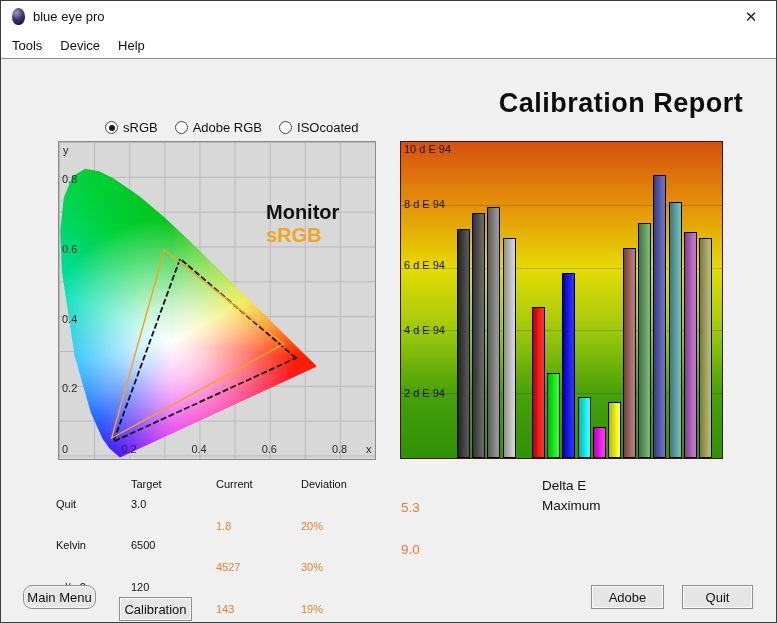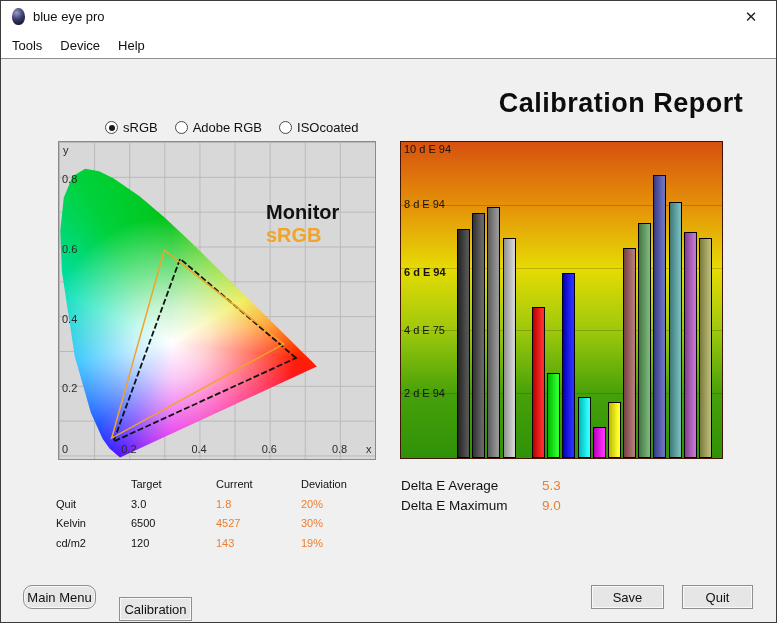--- a/index.html
+++ b/index.html
@@ -47,21 +47,21 @@
   .bar-chart{position:absolute;left:399px;top:82px;width:321px;height:316px;border:1px solid #401505;
     background:linear-gradient(to top, #2f9208 0%, #46a009 20%, #9cc80c 40%, #e6db03 60%, #e59109 80%, #d6510f 100%);}
   .bar-grid{position:absolute;left:0;width:100%;height:1px;background:rgba(60,25,0,0.22);}
   .bar-label{position:absolute;left:3px;font-size:11px;color:#141414;white-space:nowrap;}
   .bar{position:absolute;bottom:0;width:13px;border:1px solid #000;box-sizing:border-box;
     background-image:linear-gradient(to right, rgba(0,0,0,0.28), rgba(255,255,255,0.18) 85%);}
 
   
   .cal-table{position:absolute;left:55px;top:416px;display:grid;grid-template-columns:75px 85px 85px 92px;line-height:19.5px;font-size:11px;color:#111;}
   .ct-header{color:#111;}
-  .orange{color:#ed7d31;}
+  .orange{color:#ed7d31;margin-top:22px;}
   .delta-block{position:absolute;left:400px;top:417px;display:grid;grid-template-columns:141px 70px;line-height:19.5px;font-size:13.5px;color:#111;}
 
   
   .btn{position:absolute;height:24px;background:#e6e6e6;border:1px solid #8f8f8f;box-shadow:0 0 0 1px #f8f8f8 inset;
     font-size:13px;color:#111;display:flex;align-items:center;justify-content:center;box-sizing:border-box;}
   .btn-mainmenu{left:22px;top:526px;width:73px;border-radius:9px;}
   .btn-calibration{left:118px;top:526px;width:73px;margin-top:12px;}
   .btn-save{left:590px;top:526px;width:73px;}
   .btn-quit{left:681px;top:526px;width:71px;}
 </style>
@@ -121,23 +121,23 @@
         <span class="cie-tick" style="left: 3px; top: 100.989px;">0.6</span>
         <span class="cie-tick" style="left: 3px; top: 31.3187px;">0.8</span>
         <span class="cie-tick" style="left: 4px; top: 2px;">y</span>
         <span class="cie-tick" style="left: 307px; top: 301px;">x</span>
       </div>
 
     <div class="bar-chart" id="bar-chart">
         <div class="bar-grid" style="top: 251.2px;"></div>
         <div class="bar-label" style="top: 244.7px;">2 d E 94</div>
         <div class="bar-grid" style="top: 188.4px;"></div>
-        <div class="bar-label" style="top: 181.9px;">4 d E 75</div>
+        <div class="bar-label" style="top: 181.9px;">4 d E 94</div>
         <div class="bar-grid" style="top: 125.6px;"></div>
-        <div class="bar-label" style="top: 124px; font-weight: bold;">6 d E 94</div>
+        <div class="bar-label" style="top: 117px;">6 d E 94</div>
         <div class="bar-grid" style="top: 62.8px;"></div>
         <div class="bar-label" style="top: 56.3px;">8 d E 94</div>
         <div class="bar-label" style="top: 1px;">10 d E 94</div>
         <div class="bar" style="left: 56px; width: 13px; height: 229.2px; background-color: rgb(48, 48, 48);"></div>
         <div class="bar" style="left: 71.2px; width: 13px; height: 244.9px; background-color: rgb(69, 69, 69);"></div>
         <div class="bar" style="left: 86.4px; width: 13px; height: 251.2px; background-color: rgb(127, 127, 127);"></div>
         <div class="bar" style="left: 101.6px; width: 13px; height: 219.8px; background-color: rgb(200, 200, 200);"></div>
         <div class="bar" style="left: 131px; width: 13px; height: 150.7px; background-color: rgb(255, 0, 0);"></div>
         <div class="bar" style="left: 146.2px; width: 13px; height: 84.8px; background-color: rgb(0, 255, 0);"></div>
         <div class="bar" style="left: 161.4px; width: 13px; height: 185.3px; background-color: rgb(0, 0, 255);"></div>
@@ -168,25 +168,24 @@
       <div class="orange">4527</div>
       <div class="orange">30%</div>
 
       <div>cd/m2</div>
       <div>120</div>
       <div class="orange">143</div>
       <div class="orange">19%</div>
     </div>
 
     <div class="delta-block">
-      <div>Delta E Average</div>
       <div class="orange">5.3</div>
       <div>Delta E Maximum</div>
       <div class="orange">9.0</div>
     </div>
 
     <div class="btn btn-mainmenu">Main Menu</div>
     <div class="btn btn-calibration">Calibration</div>
-    <div class="btn btn-save">Save</div>
+    <div class="btn btn-save">Adobe</div>
     <div class="btn btn-quit">Quit</div>
 
   </div>
 </div>
 
 </body></html>

